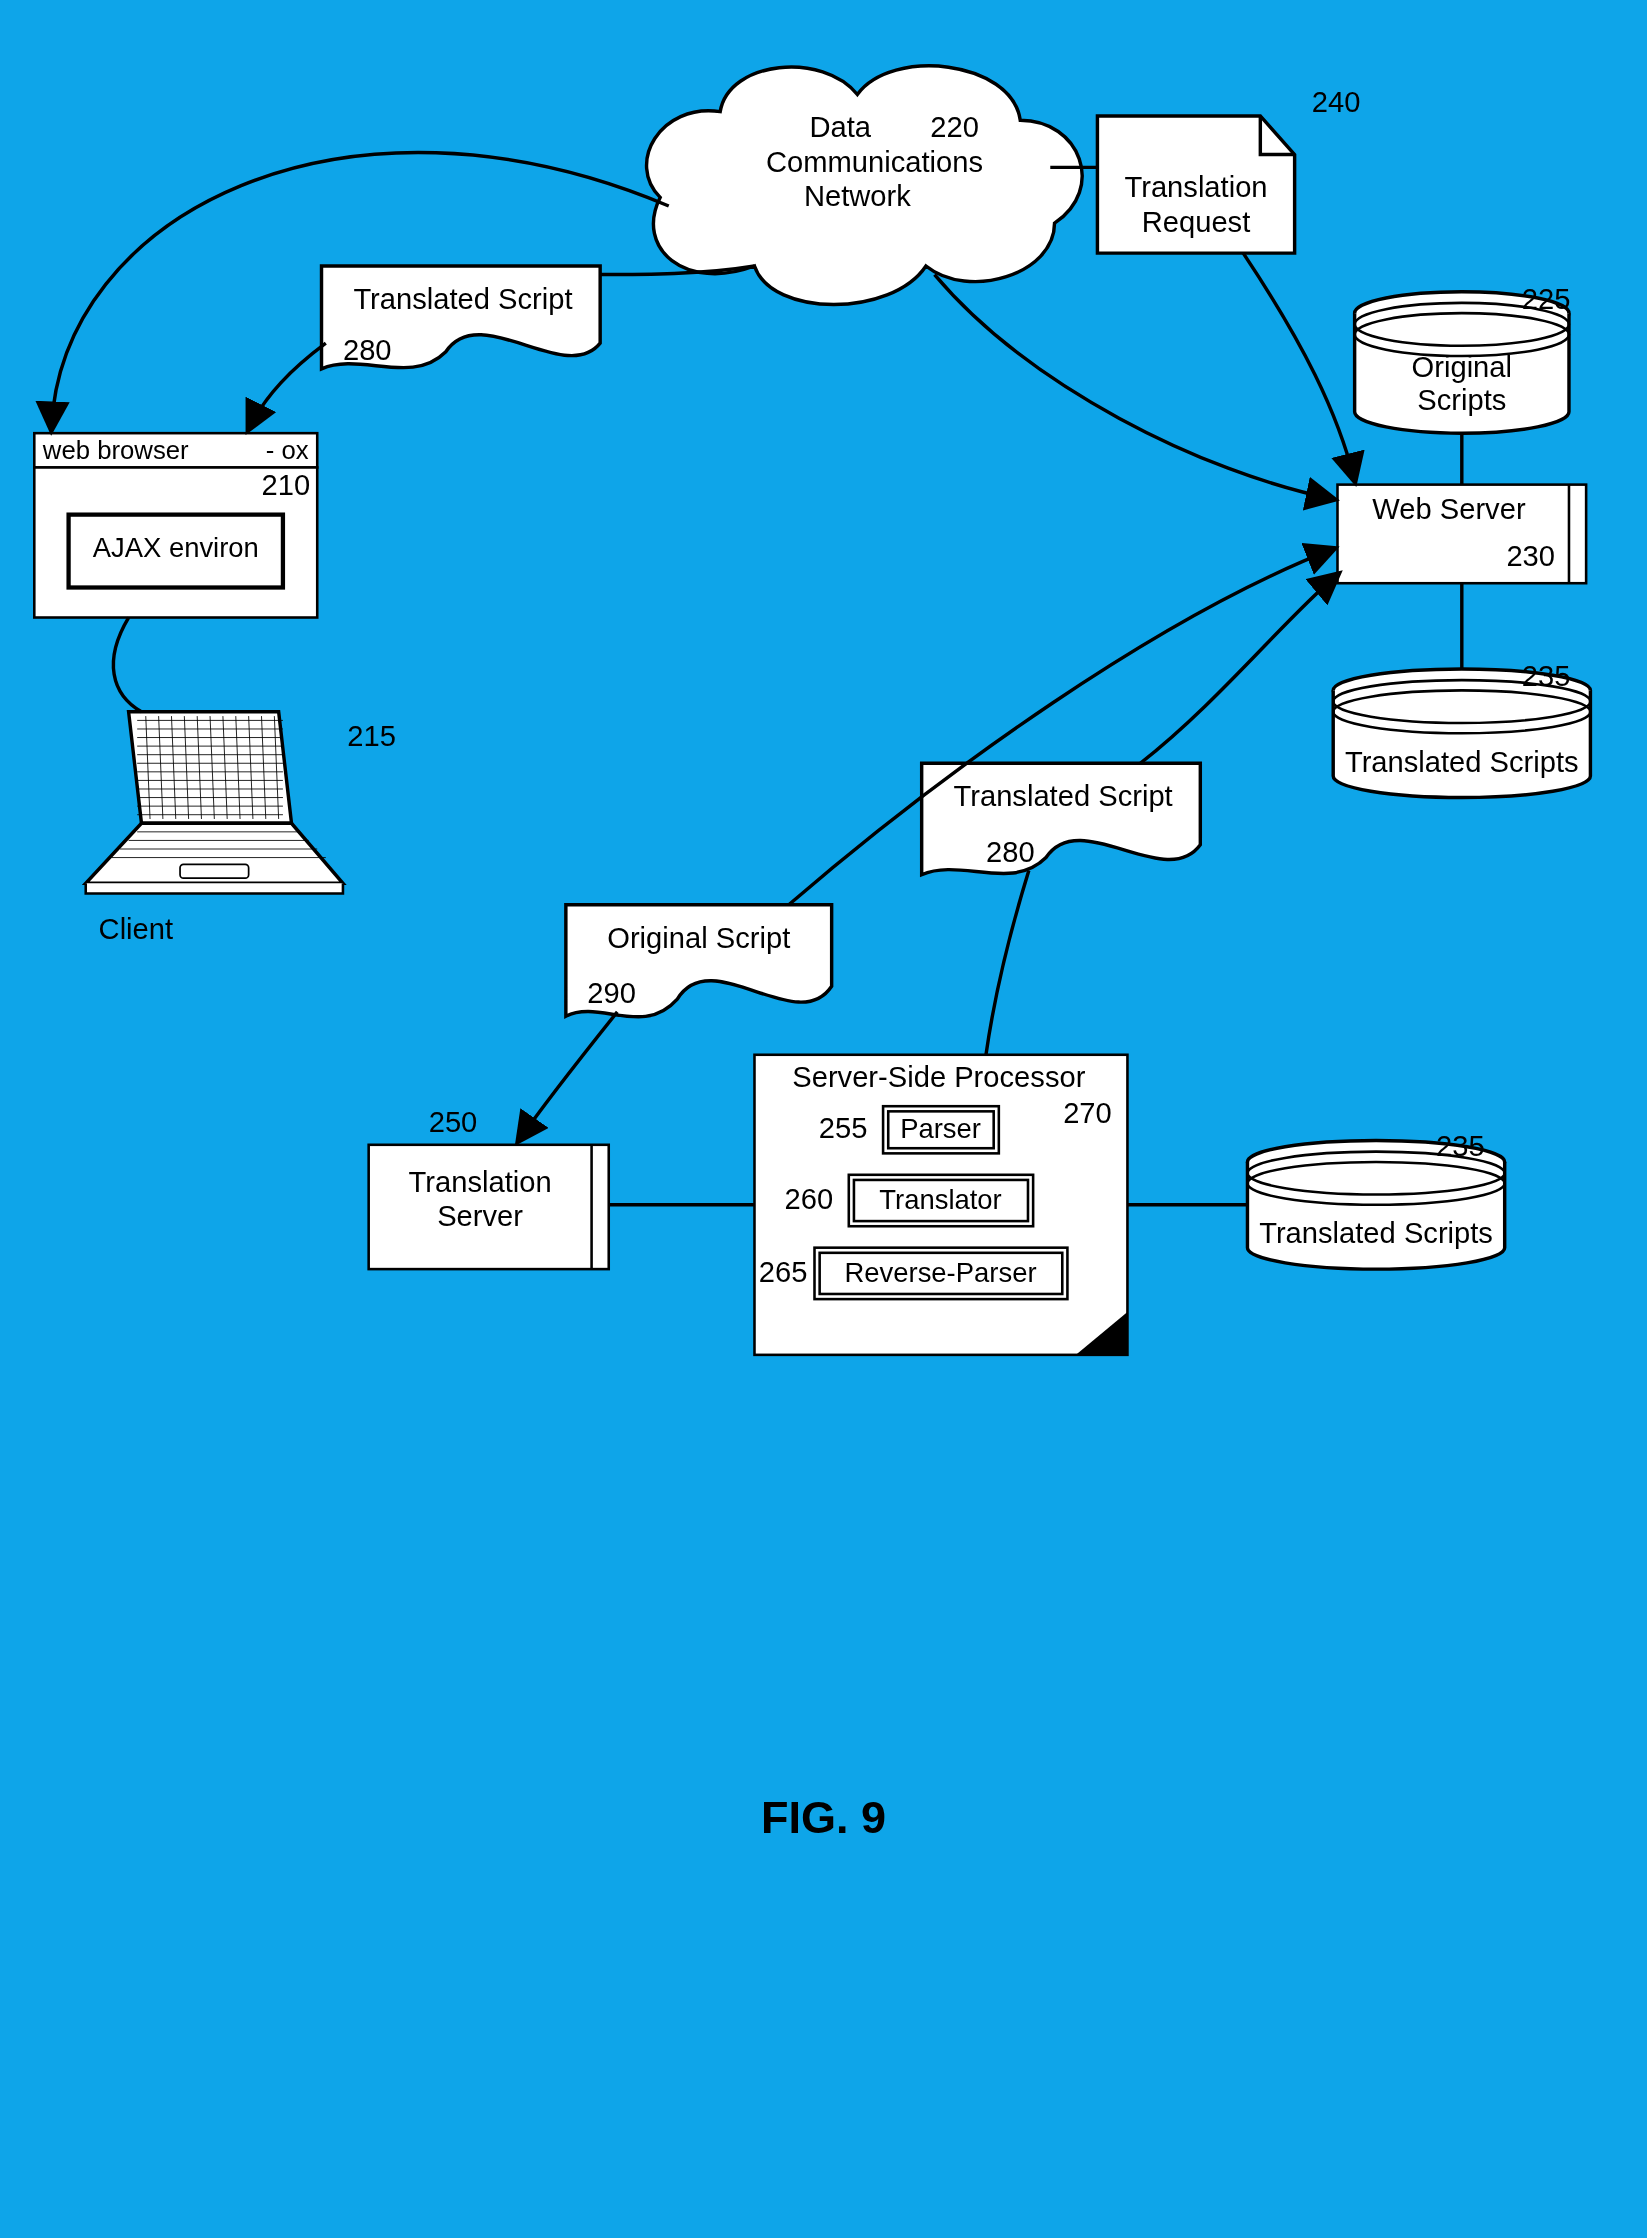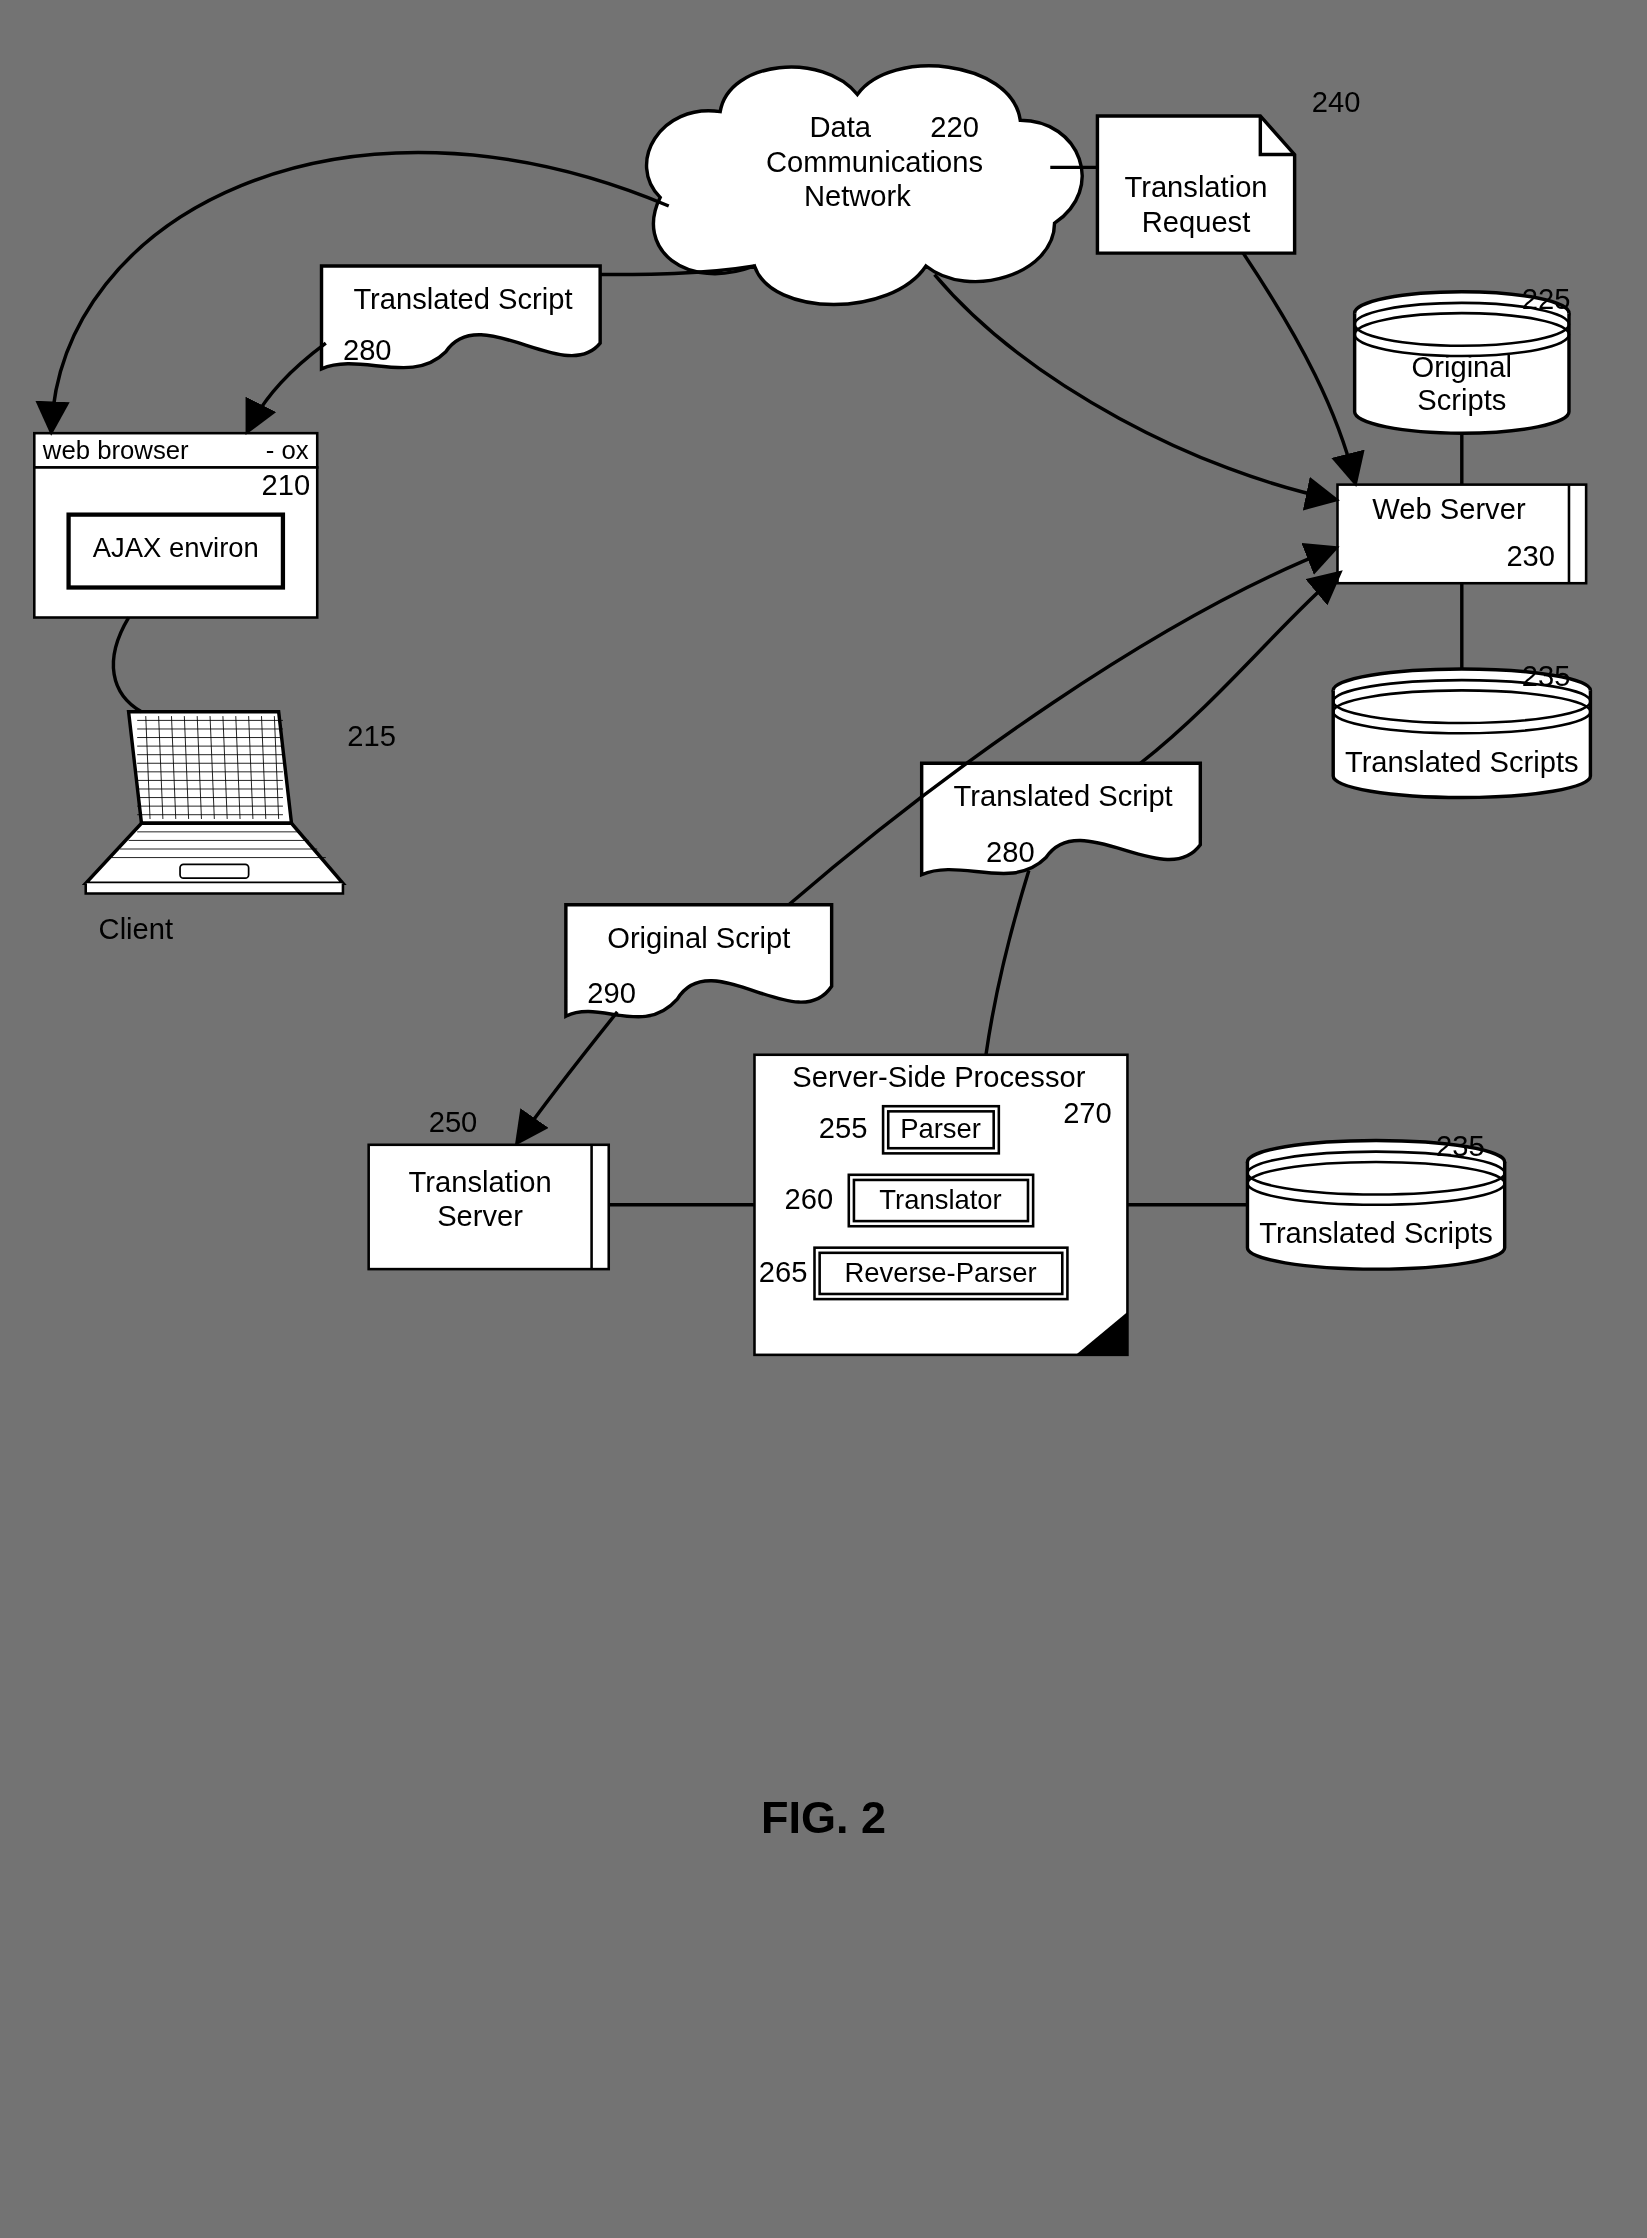--- a/index.html
+++ b/index.html
@@ -5,21 +5,21 @@
   html, body {
     margin: 0;
     padding: 0;
     background: #ffffff;
     font-family: Arial, Helvetica, sans-serif;
   }
   .canvas {
     position: relative;
     width: 1647px;
     height: 2239px;
-    background: #737373;
+    background: #0ea5e9;
   }
   svg { position: absolute; top: 0; left: 0; }
   text { font-family: Arial, Helvetica, sans-serif; fill: #000; }
   .figcap {
     position: absolute;
     left: 0;
     width: 100%;
     text-align: center;
     font-size: 45px;
     font-weight: bold;
@@ -230,16 +230,16 @@
   <path d="M 720 1180 C 680 1230, 640 1280, 605 1330" fill="none" stroke="#000" stroke-width="4" marker-end="url(#arrow)"></path>
 
   <path d="M 920 1055 C 1100 900, 1350 720, 1555 640" fill="none" stroke="#000" stroke-width="4" marker-end="url(#arrow)"></path>
 
   <line x1="710" y1="1405" x2="880" y2="1405" stroke="#000" stroke-width="4"></line>
 
   <line x1="1315" y1="1405" x2="1455" y2="1405" stroke="#000" stroke-width="4"></line>
 
 </svg>
 
-<div class="figcap" style="top:1792px;">FIG. 2</div>
+<div class="figcap" style="top:1792px;">FIG. 9</div>
 
 </div>
 
 
 </body></html>

